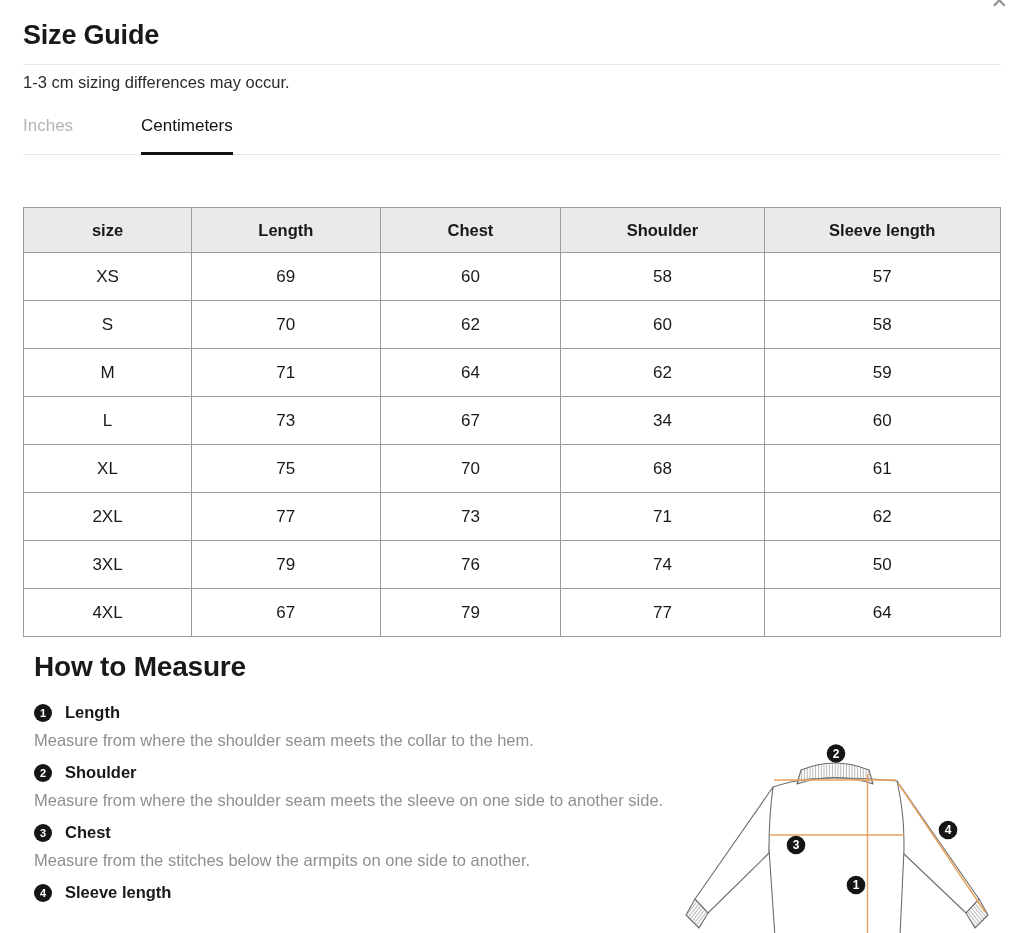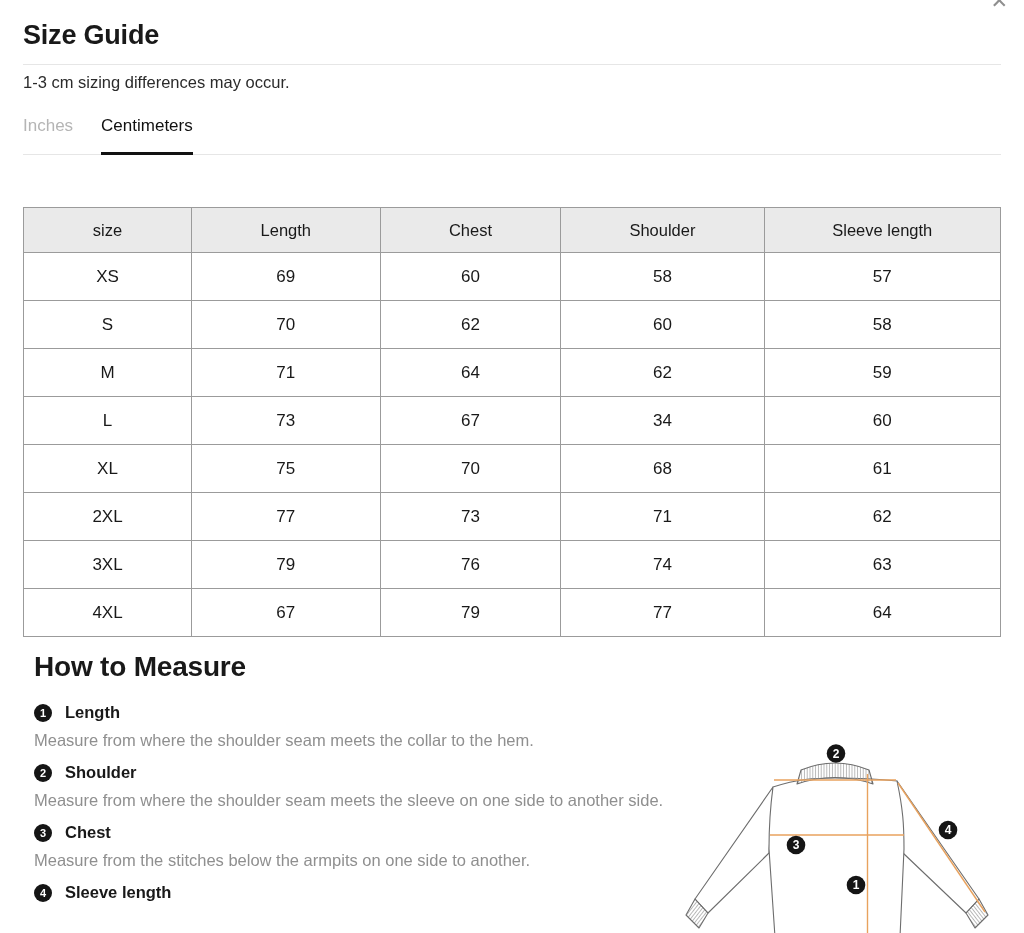--- a/index.html
+++ b/index.html
@@ -10,27 +10,27 @@
   .close-btn { position:absolute; top:-9px; right:16px; font-size:21px; line-height:1;
                color:#8f8f8f; cursor:pointer; background:none; border:none;
                font-family:"DejaVu Sans",sans-serif; }
 
   .page-title { padding:20px 23px 0; font-size:27px; font-weight:700; letter-spacing:-0.2px; }
 
   .divider { border:none; border-top:1px solid #e6e6e6; margin:13px 23px 0; }
 
   .note { margin:8px 23px 0; font-size:16.5px; color:#2b2b2b; }
 
-  .tabs { margin:24px 23px 0; border-bottom:1px solid #e6e6e6; display:flex; gap:28px; }
+  .tabs { margin:24px 23px 0; border-bottom:1px solid #e6e6e6; display:flex; gap:68px; }
   .tab { font-size:17px; padding-bottom:16px; cursor:pointer; color:#b5b5b5; }
   .tab.active { color:#111; font-weight:400; border-bottom:3px solid #111; margin-bottom:-1px; }
 
   table.size-table { margin:52px 23px 0; width:978px; border-collapse:collapse; table-layout:fixed; }
   .size-table th, .size-table td { border:1px solid #9b9b9b; text-align:center; }
-  .size-table th { background:#eaeaea; height:45px; font-size:16.5px; font-weight:400;margin-top:47px; }
+  .size-table th { background:#eaeaea; height:45px; font-size:16.5px; font-weight:700;margin-top:47px; }
   .size-table td { height:48px; font-size:17px; font-weight:400; }
 
   .measure-section { position:relative; padding:14px 34px 0; }
   .measure-title { font-size:28px; font-weight:700; margin:0 0 20px; letter-spacing:-0.2px; }
   .measure-item-head { display:flex; align-items:center; margin-bottom:9px; }
   .num-badge { display:inline-flex; align-items:center; justify-content:center;
                width:18px; height:18px; border-radius:50%; background:#151515; color:#fff;
                font-size:11px; font-weight:700; margin-right:13px; flex:0 0 auto; }
   .measure-label { font-size:16.5px; font-weight:700; color:#191919; }
   .measure-desc { font-size:16.5px; color:#8f8f8f; margin:0 0 13px; }
@@ -114,21 +114,21 @@
           <td>77</td>
           <td>73</td>
           <td>71</td>
           <td>62</td>
         </tr>
         <tr>
           <td>3XL</td>
           <td>79</td>
           <td>76</td>
           <td>74</td>
-          <td>63</td>
+          <td>50</td>
         </tr>
         <tr>
           <td>4XL</td>
           <td>67</td>
           <td>79</td>
           <td>77</td>
           <td>64</td>
         </tr>
       </tbody>
   </table>

